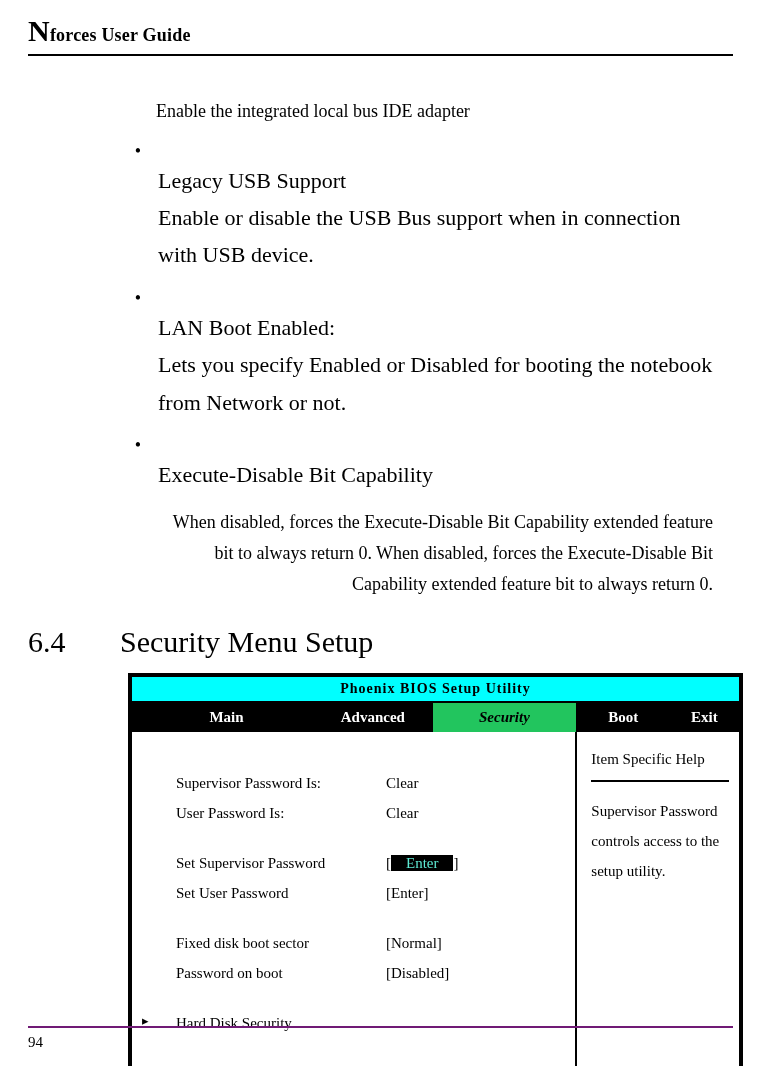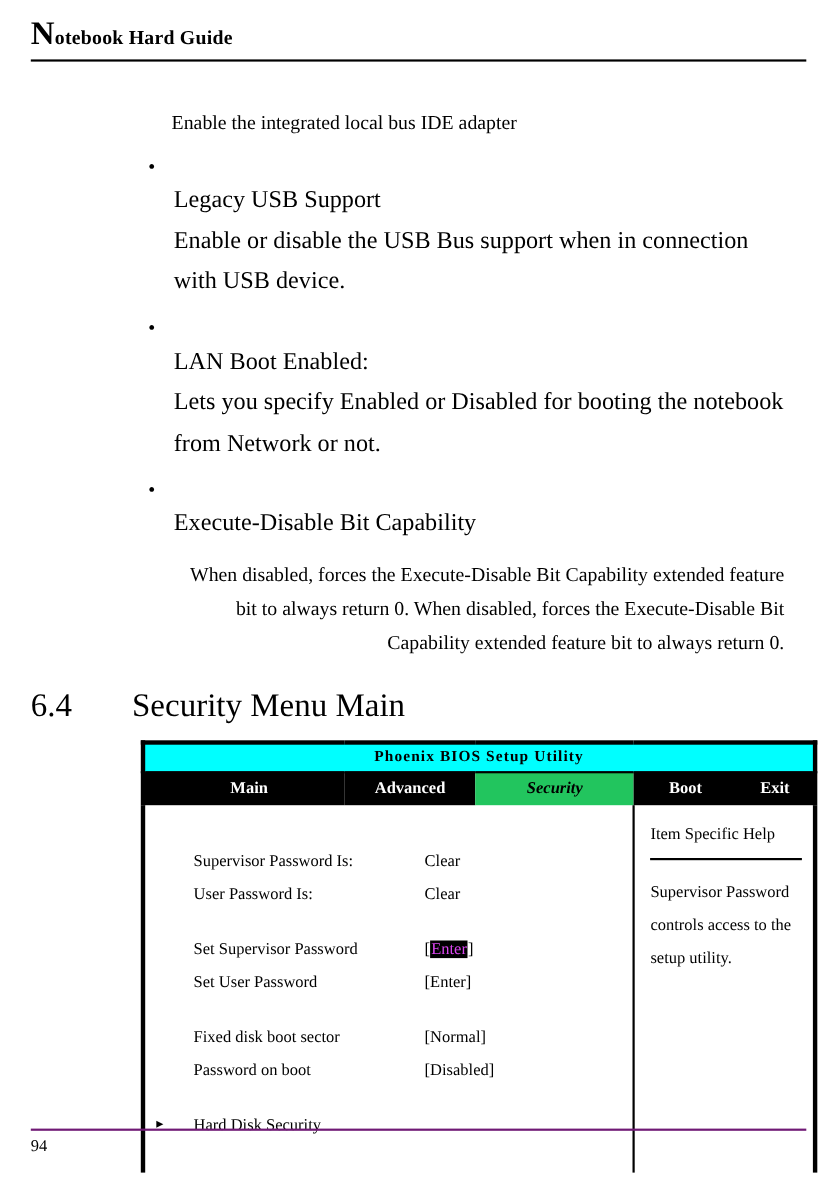--- a/index.html
+++ b/index.html
@@ -132,42 +132,42 @@
     flex: 0 0 210px;
   }
   .bios-row .value {
     flex: 1 1 auto;
   }
   .marker {
     font-size: 13px;
   }
   .enter-hi {
     background: #000;
-    color: #d946ef;
-    padding: 0 1px;
+    color: #5eead4;
+    padding: 0 15px;
   }
   .footer {
     position: absolute;
     left: 28px;
     right: 28px;
     bottom: 28px;
     border-top: 2px solid #701a75;
     padding-top: 6px;
     font-size: 15px;
   }
   .spacer-row { height: 20px; }
   .spacer-row-sm { height: 10px; }
 </style>
 </head>
 <body>
 
 <div class="page">
 
   <div class="running-head">
-    <span class="big-n">N</span><span>otebook Hard Guide</span>
+    <span class="big-n">N</span><span>forces User Guide</span>
   </div>
 
   <div class="body-para">Enable the integrated local bus IDE adapter</div>
 
   <div class="bullet-block">
     <span class="dot">•</span>
     <span class="text">
       <span>Legacy USB Support</span><br>
       <span>Enable or disable the USB Bus support when in connection with USB device.</span>
     </span>
@@ -184,21 +184,21 @@
   <div class="bullet-block">
     <span class="dot">•</span>
     <span class="text">
       <span>Execute-Disable Bit Capability</span>
     </span>
   </div>
   <div class="body-para" style="margin-left:140px;text-align:right;">When disabled, forces the Execute-Disable Bit Capability extended feature bit to always return 0. When disabled, forces the Execute-Disable Bit Capability extended feature bit to always return 0.</div>
 
   <div class="section-heading">
     <span class="num">6.4</span>
-    <span class="title">Security Menu Main</span>
+    <span class="title">Security Menu Setup</span>
   </div>
 
   <table class="bios-box" cellspacing="0" cellpadding="0">
     <tbody>
         <tr class="bios-title-row">
       <td colspan="6">Phoenix BIOS Setup Utility</td>
     </tr>
     <tr class="bios-tabs-row">
       <td style="width:8px;"></td>
       <td style="width:175px;">Main</td>

